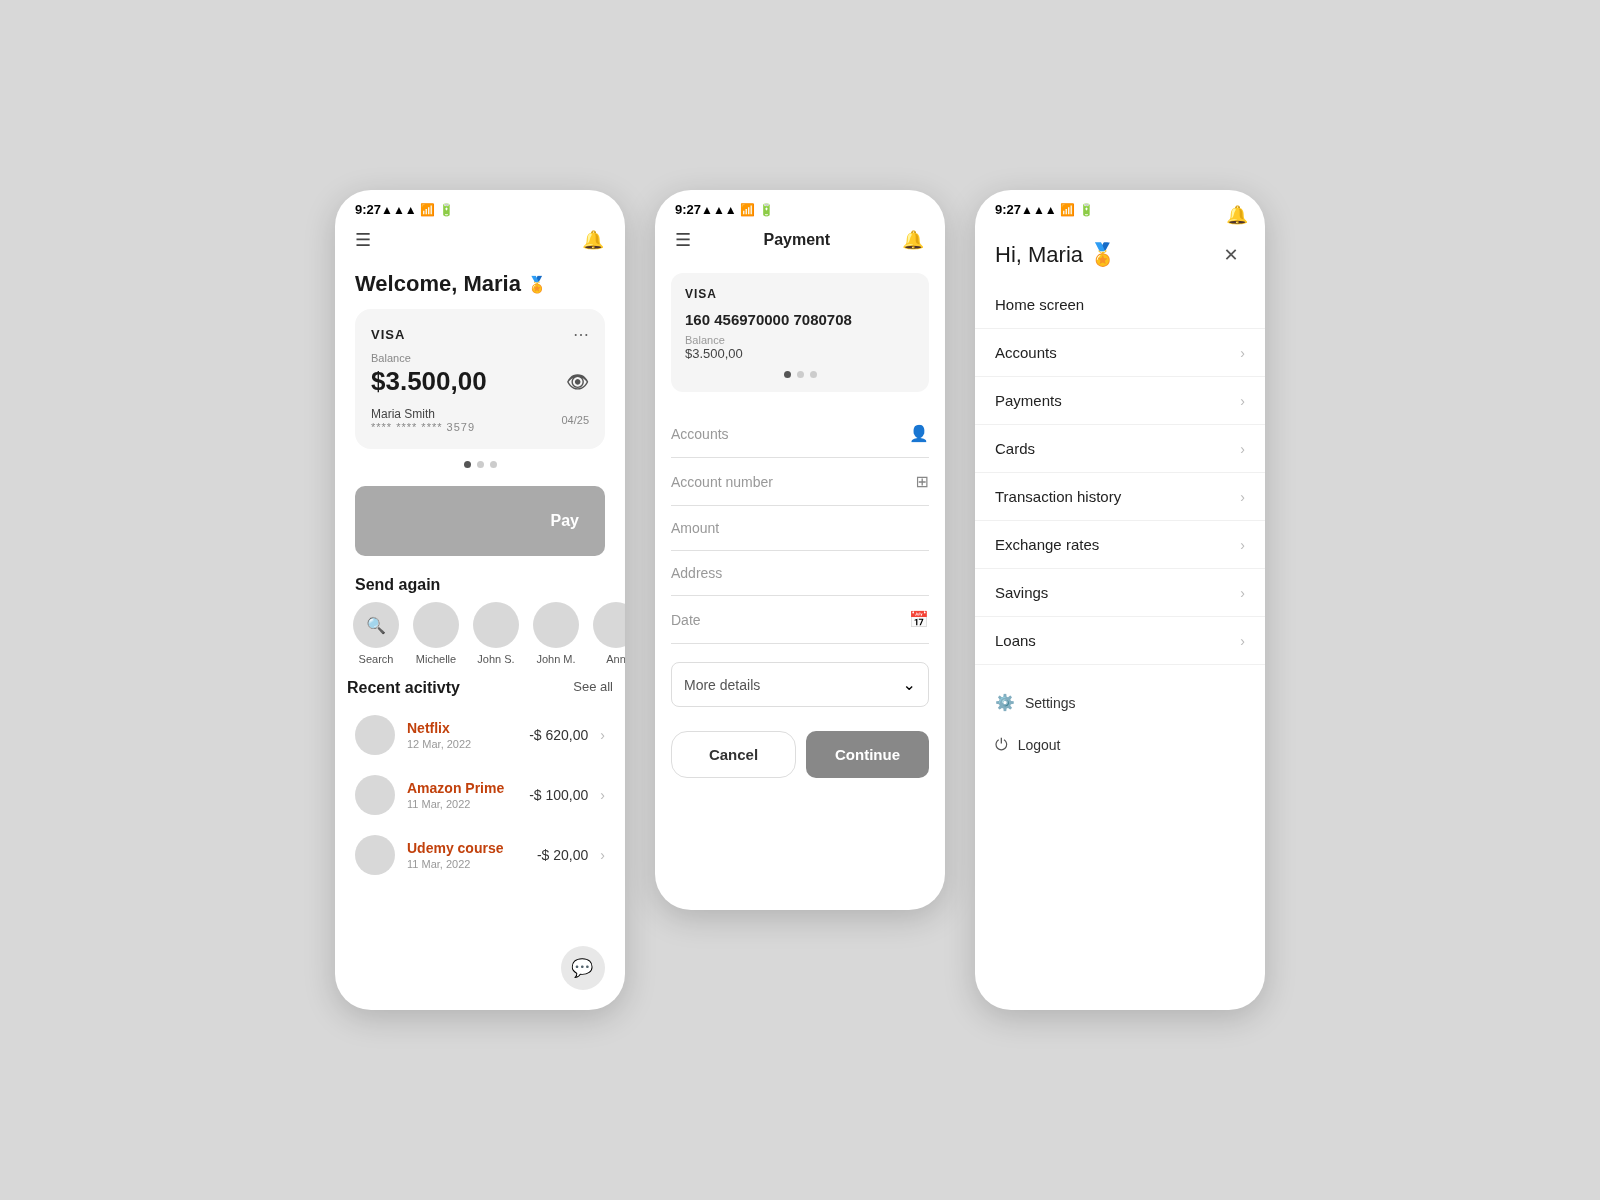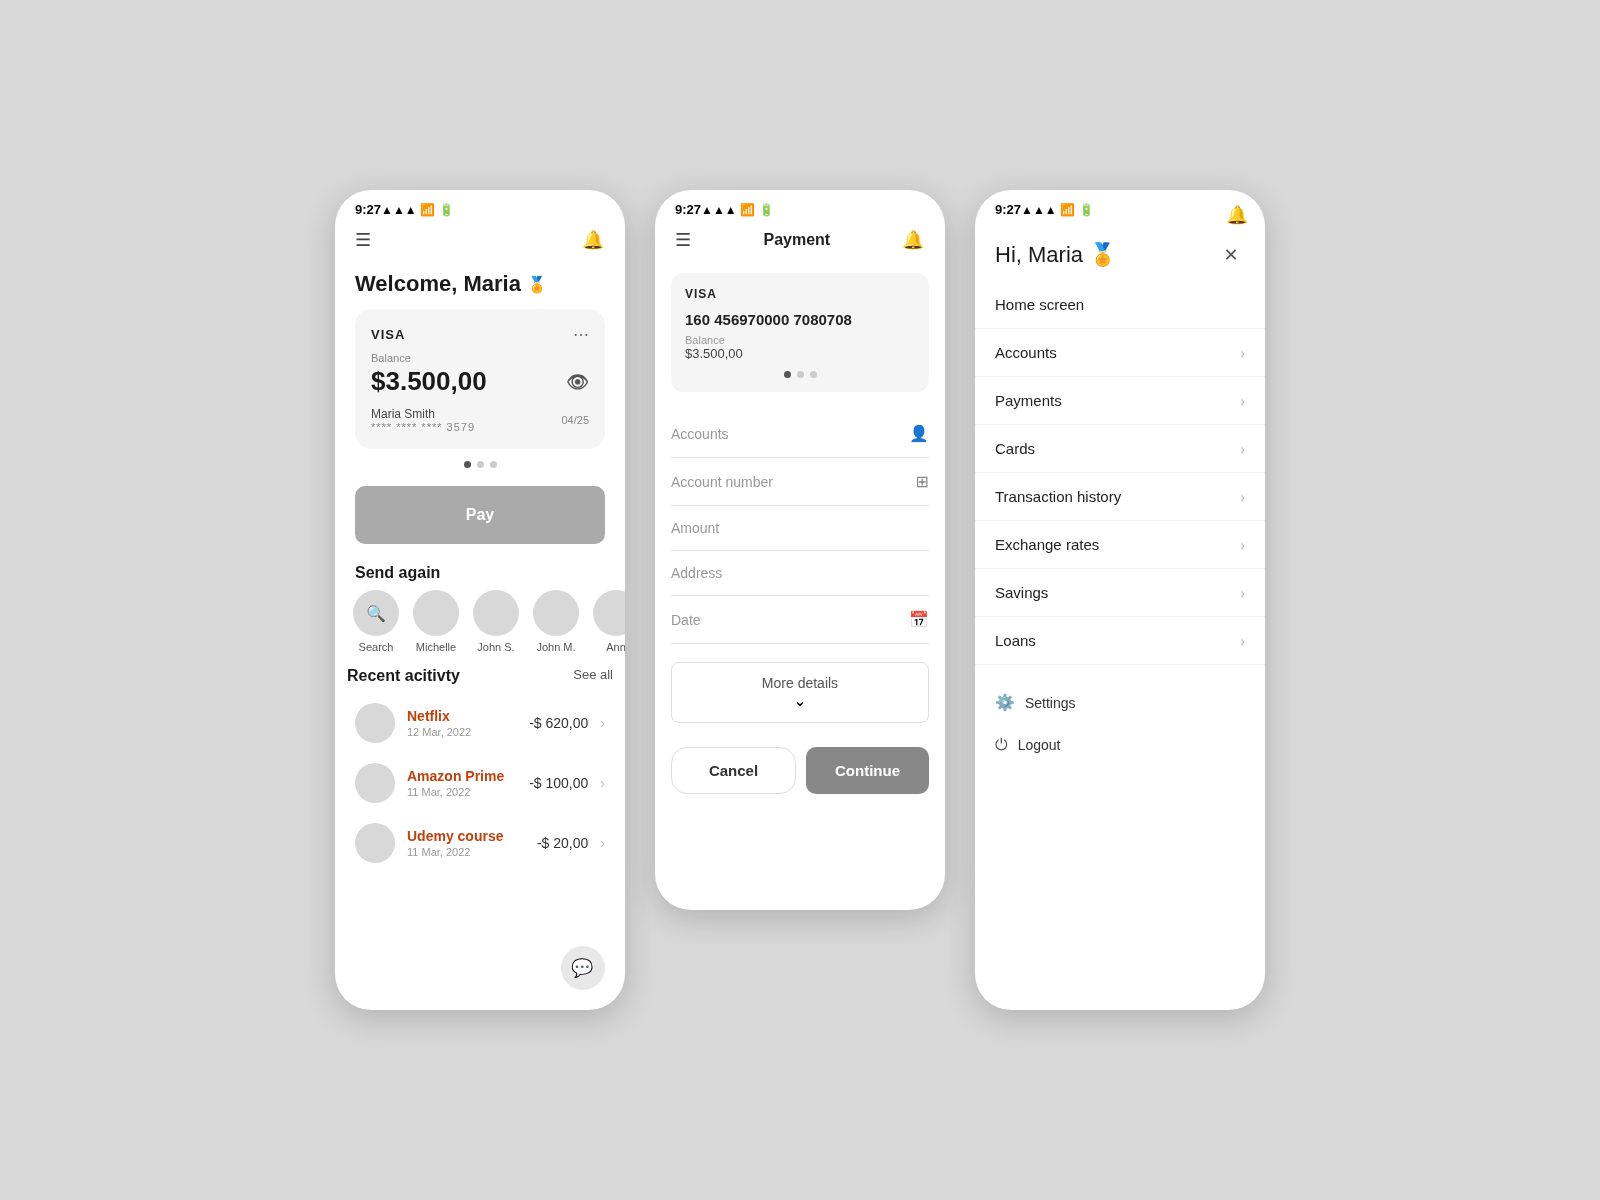--- a/index.html
+++ b/index.html
@@ -124,27 +124,27 @@
       background: #ccc;
     }
     .dot.active { background: #555; }
 
     
     .pay-btn {
       margin: 10px 20px;
       background: #aaa;
       border: none;
       border-radius: 10px;
-      padding: 20px;
+      padding: 26px;
       width: calc(100% - 40px);
       font-size: 16px;
       font-weight: 600;
       color: #fff;
       cursor: pointer;
-      text-align: center;
+      text-align: right;
     }
 
     
     .section-title {
       font-size: 16px;
       font-weight: 700;
       color: #1a1a1a;
       padding: 10px 20px 8px;
     }
     .send-again-row {
@@ -251,21 +251,20 @@
     .more-details-btn {
       margin: 10px 16px;
       border: 1.5px solid #ddd;
       border-radius: 8px;
       padding: 12px;
       display: flex;
       justify-content: space-between;
       align-items: center;
       cursor: pointer;
       background: #fff;
-      flex-direction: column;
     }
     .more-details-text { font-size: 14px; color: #555; }
 
     
     .action-buttons {
       display: flex;
       gap: 10px;
       padding: 14px 16px;
     }
     .cancel-btn {

